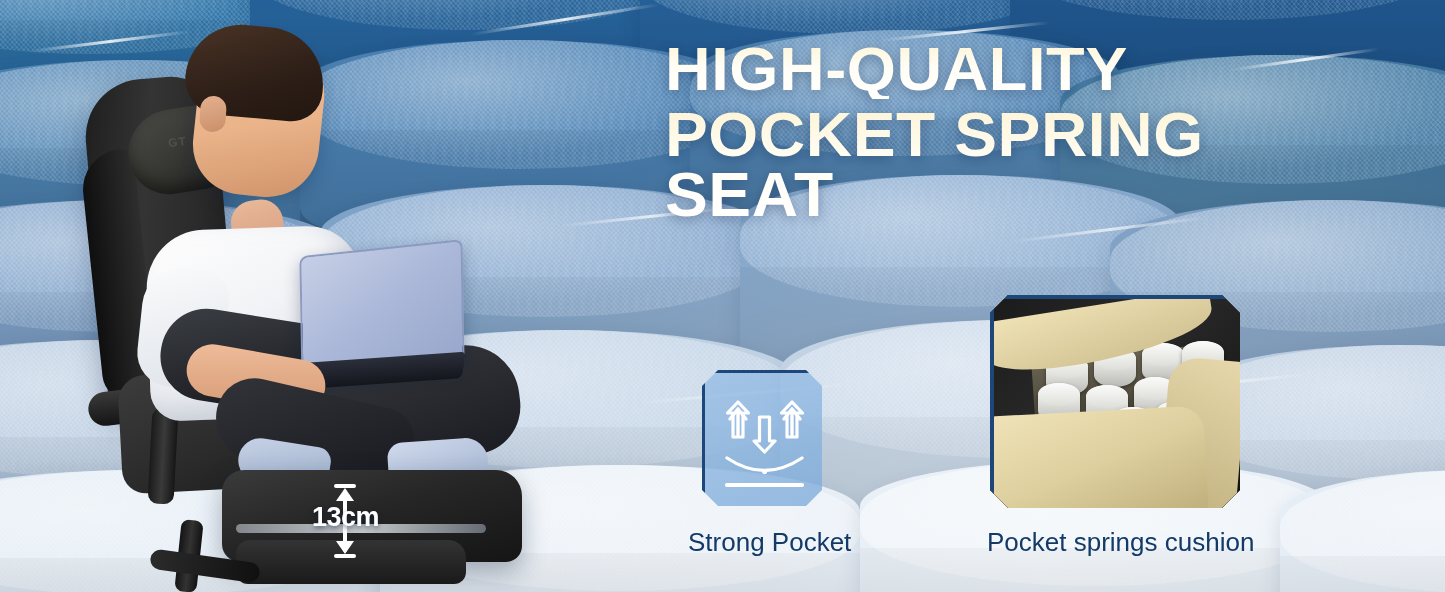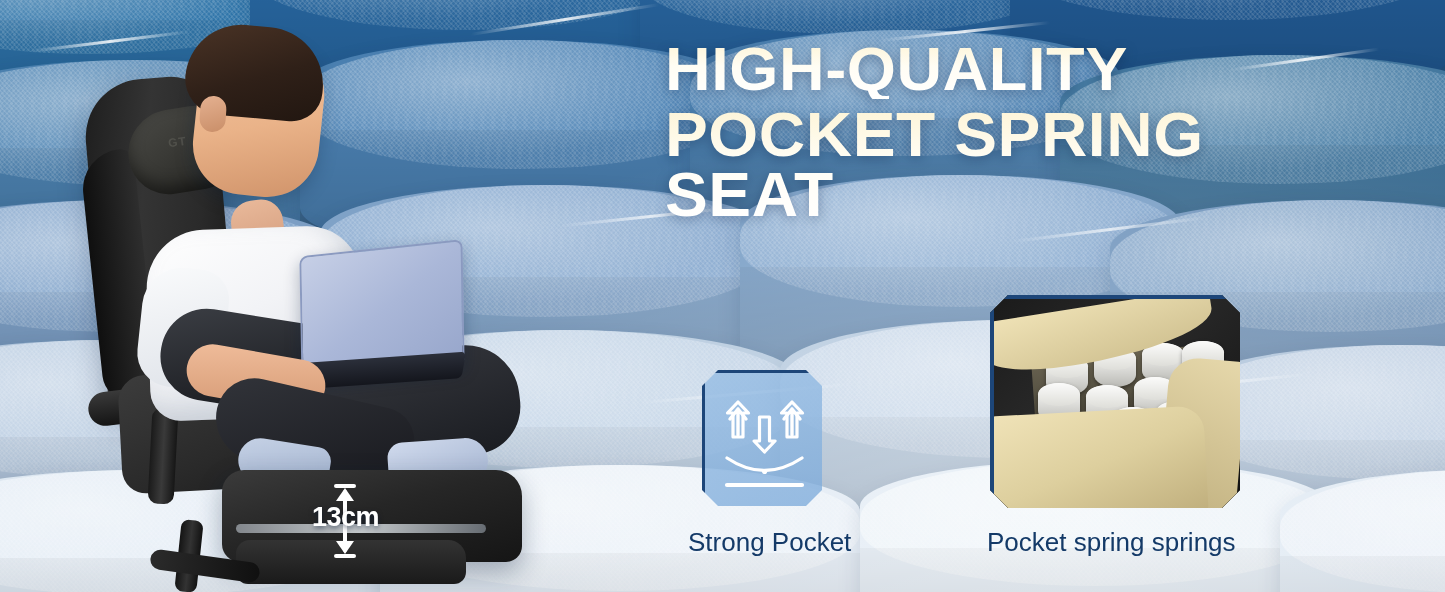--- a/index.html
+++ b/index.html
@@ -483,15 +483,15 @@
     <div class="spring" style="left:118px;top:108px;">
         <i></i>
       </div>
     <div class="spring" style="left:162px;top:102px;">
         <i></i>
       </div>
     <div class="pc-foam-top"></div>
     <div class="pc-foam-right"></div>
     <div class="pc-foam-body"></div>
   </div>
-  <div class="cap-pocket">Pocket spring springs</div>
+  <div class="cap-pocket">Pocket springs cushion</div>
 
 </div>
 
 </body></html>

